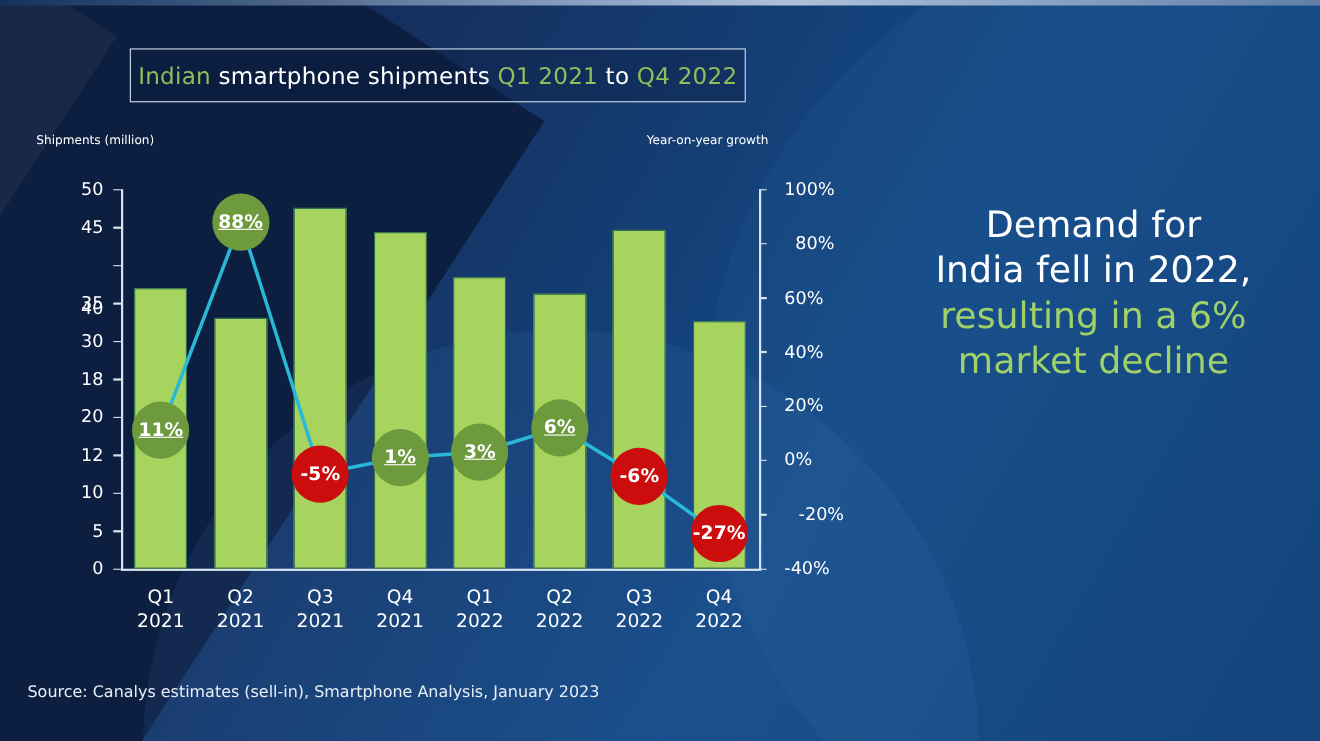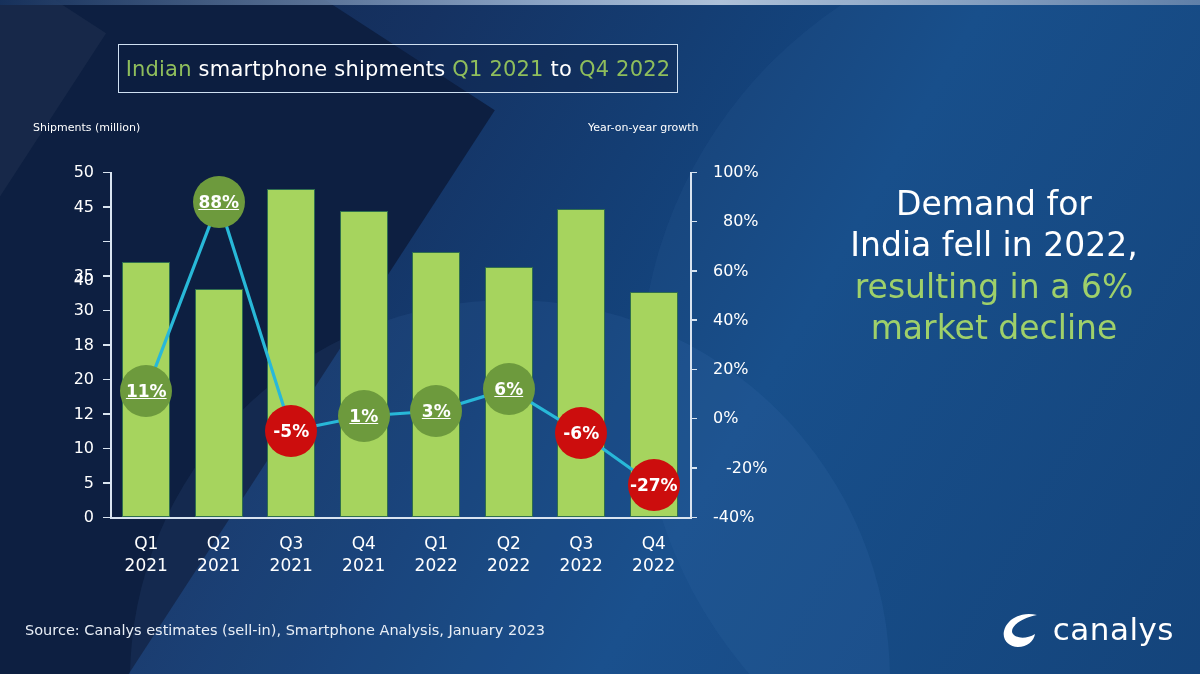--- a/index.html
+++ b/index.html
@@ -293,20 +293,14 @@
 
   <div class="headline">
     <div class="w">Demand for</div>
     <div class="w">India fell in 2022,</div>
     <div class="g">resulting in a 6%</div>
     <div class="g">market decline</div>
   </div>
 
   <div class="source">Source: Canalys estimates (sell-in), Smartphone Analysis, January 2023</div>
 
-  <div class="logo">
-    <svg width="46" height="46" viewBox="0 0 46 46">
-      <path d="M40 9 C 26 5, 10 12, 7 25 C 5 34, 12 41, 21 41 C 30 41, 37 35, 38 28 C 30 33, 20 33, 16 28 C 12 23, 20 13, 40 9 Z" fill="#ffffff"></path>
-    </svg>
-    <span class="logo-text">canalys</span>
-  </div>
 
 </div>
 
 </body></html>

